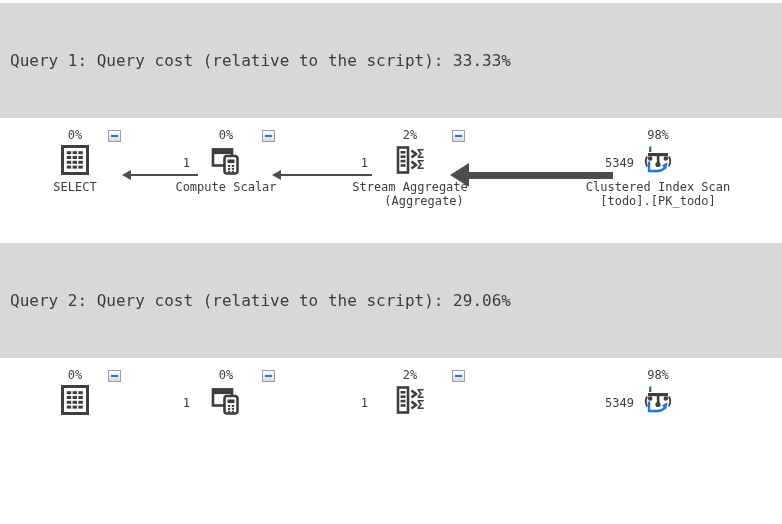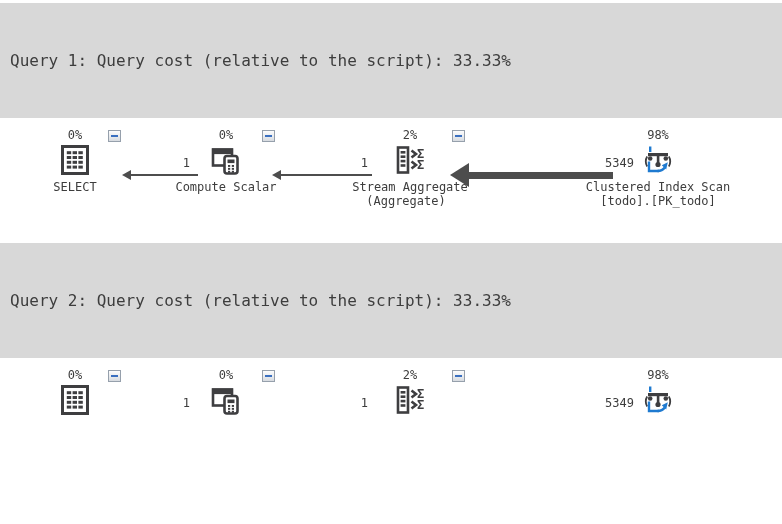--- a/index.html
+++ b/index.html
@@ -151,29 +151,29 @@
         <span class="shaft"></span>
       </div>
 
     <div class="rc" style="left:148px;width:42px">1</div>
     <div class="rc" style="left:326px;width:42px">1</div>
     <div class="rc" style="left:582px;width:52px">5349</div>
 
     <div class="lbl l1" style="left:-15px">SELECT</div>
     <div class="lbl l1" style="left:320px">Stream Aggregate</div>
     <div class="lbl l1" style="left:136px">Compute Scalar</div>
-    <div class="lbl l2" style="left:316px">(Aggregate)</div>
+    <div class="lbl l2" style="left:334px">(Aggregate)</div>
     <div class="lbl l2" style="left:568px">[todo].[PK_todo]</div>
     <div class="lbl l1" style="left:568px">Clustered Index Scan</div>
   </div>
 </div>
 
 <div class="section">
   <div class="hdr">
-    <div>Query 2: Query cost (relative to the script): 33.33%</div>
+    <div>Query 2: Query cost (relative to the script): 29.06%</div>
   </div>
   <div class="plan">
     <div class="pct" style="left:45px">0%</div>
     <div class="pct" style="left:196px">0%</div>
     <div class="pct" style="left:380px">2%</div>
     <div class="pct" style="left:628px">98%</div>
 
     <div class="minus" style="left:108px">
         <i></i>
       </div>

